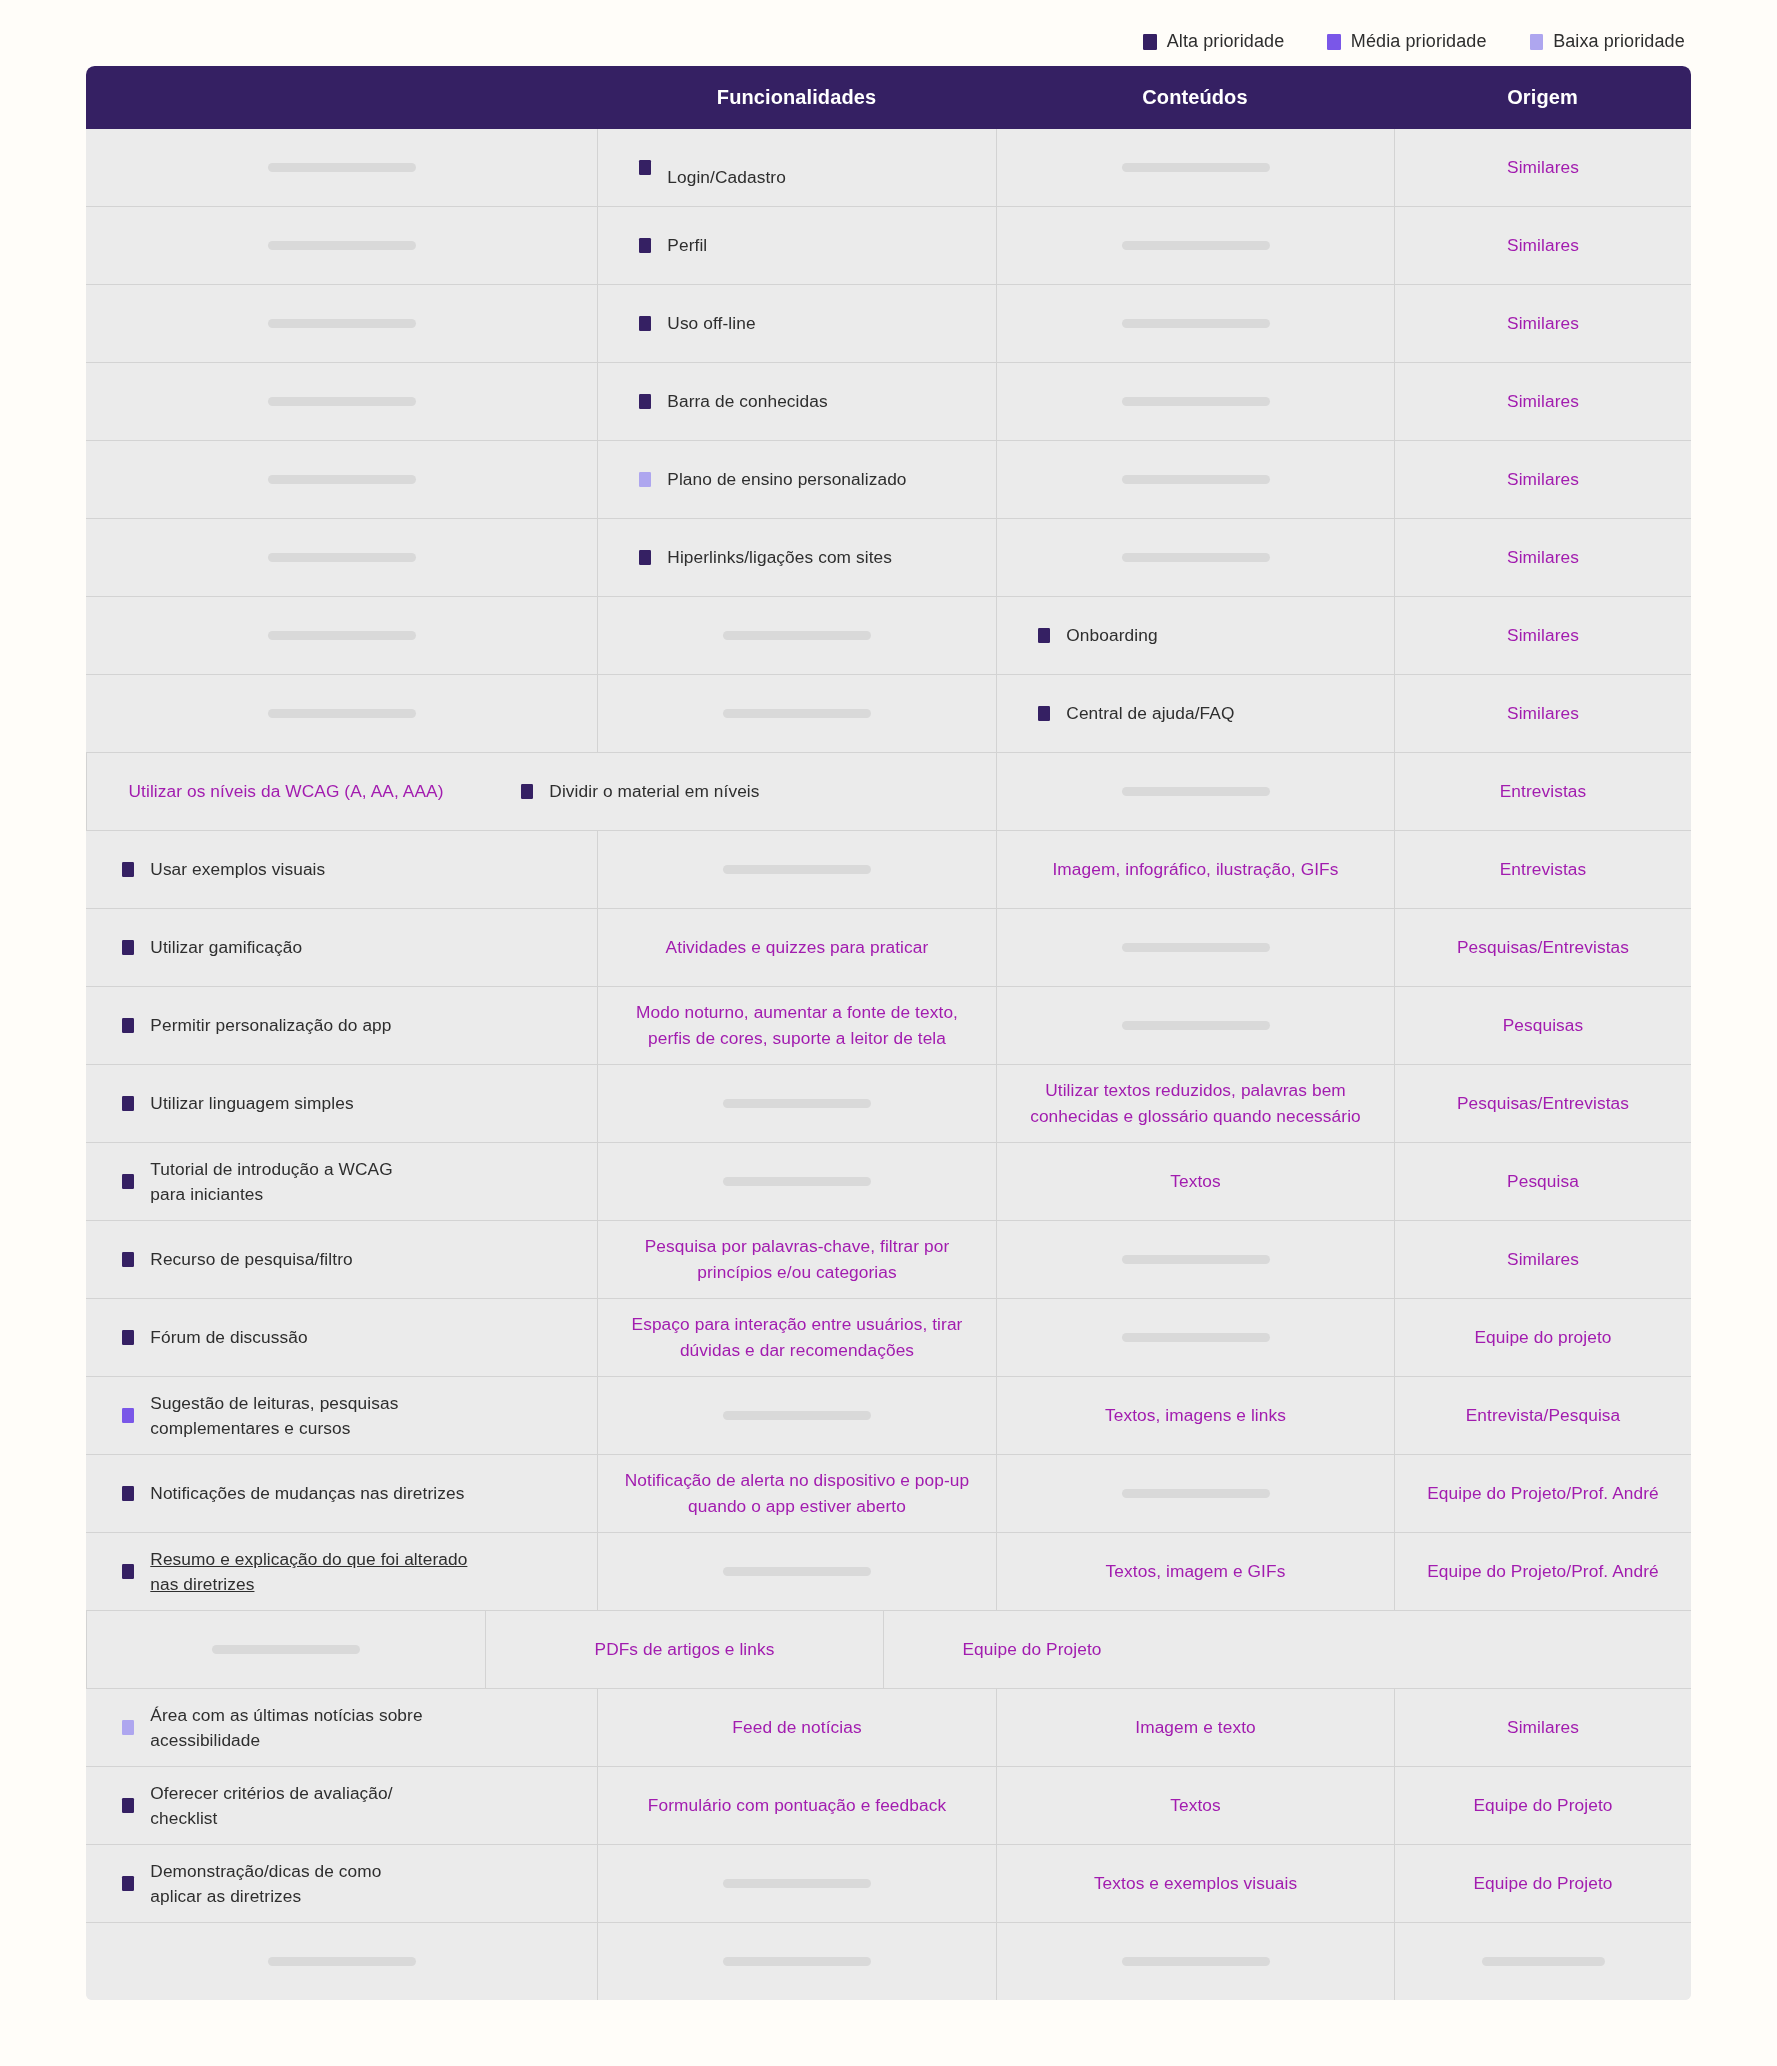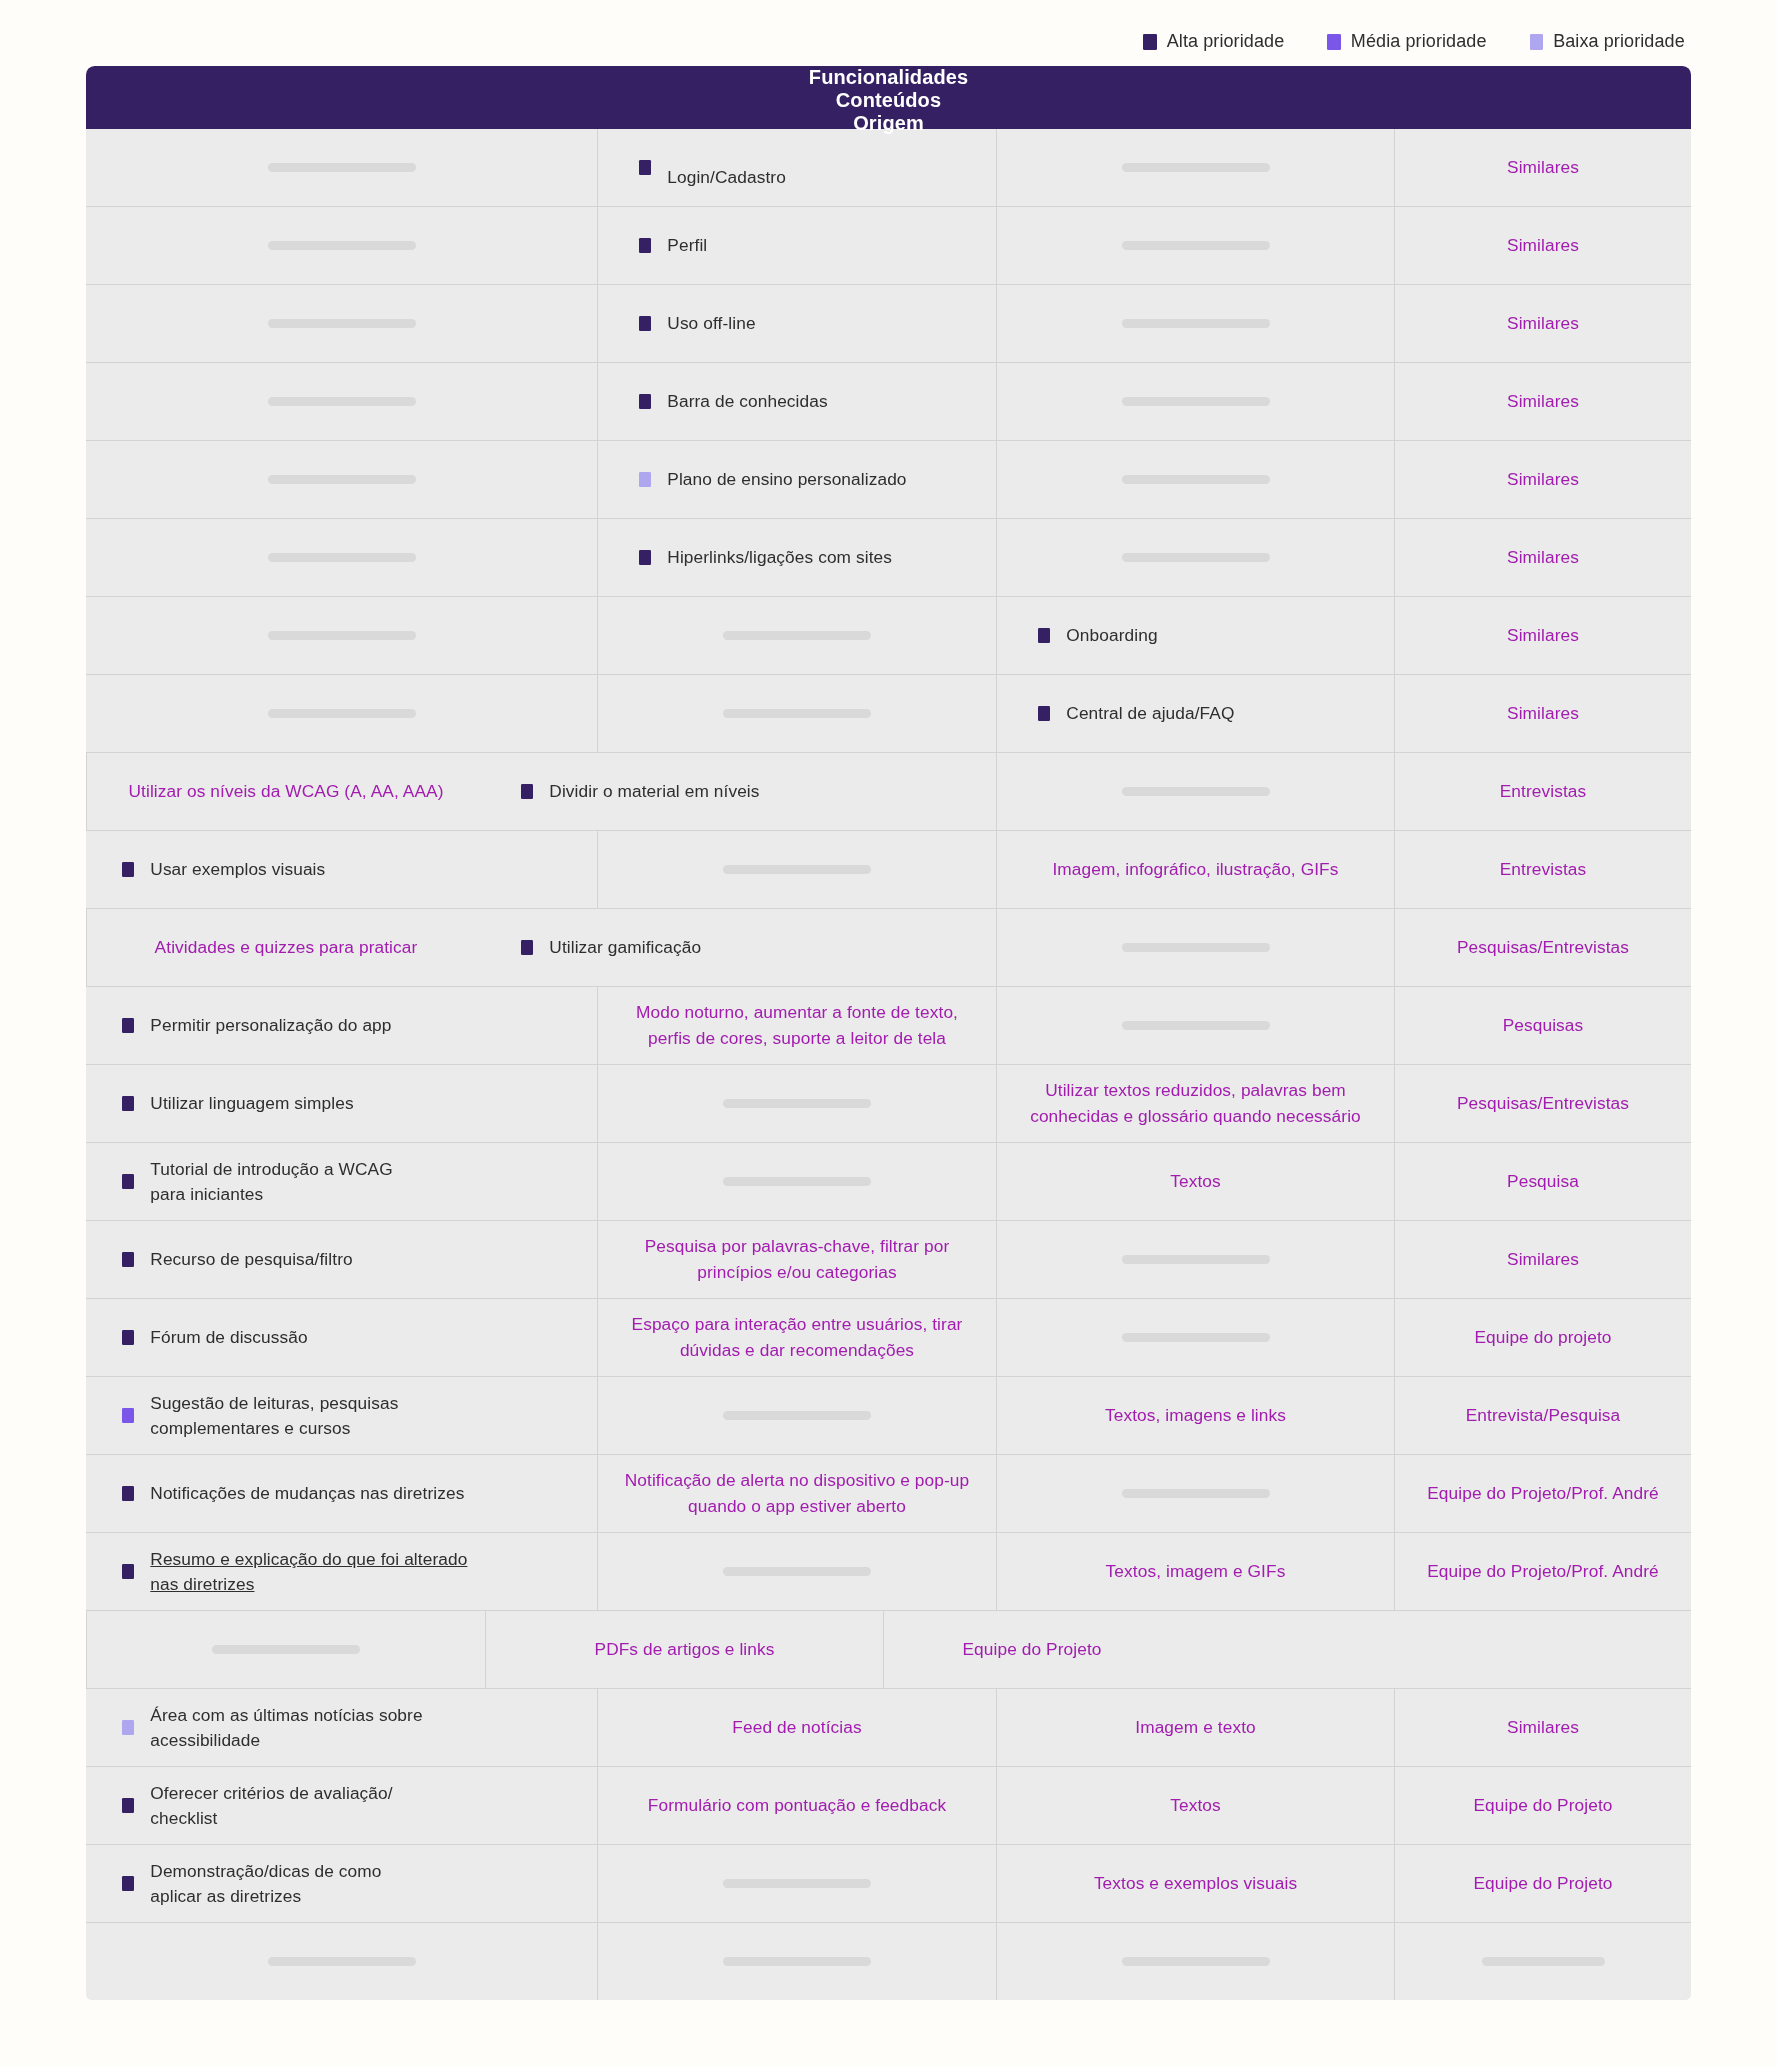--- a/index.html
+++ b/index.html
@@ -55,21 +55,20 @@
     border-radius: 8.6px 8.6px 6.2px 6.2px;
     overflow: hidden;
     background: #ebebeb;
   }
 
   .thead {
     display: flex;
     height: 63px;
     background: #352063;
     align-items: center;
-    flex-direction: column;
   }
   .thead .cell {
     color: #ffffff;
     font-size: 20px;
     font-weight: bold;
     text-align: center;
     letter-spacing: 0.1px;
   }
 
   .row {
@@ -319,26 +318,26 @@
           <span class="bar"></span>
         </div>
         <div class="cell c3 txt-cell">
           <span class="txt">Imagem, infográfico, ilustração, GIFs</span>
         </div>
         <div class="cell c4 txt-cell">
           <span class="txt">Entrevistas</span>
         </div>
       </div>
       <div class="row">
+        <div class="cell c1 mk-cell">
+          <span class="marker prio-alta"></span>
+          <span class="mk-label" style="white-space: pre-line;">Utilizar gamificação</span>
+        </div>
         <div class="cell c2 txt-cell">
           <span class="txt">Atividades e quizzes para praticar</span>
-        </div>
-        <div class="cell c1 mk-cell">
-          <span class="marker prio-alta"></span>
-          <span class="mk-label" style="white-space: pre-line;">Utilizar gamificação</span>
         </div>
         <div class="cell c3 ph-cell">
           <span class="bar"></span>
         </div>
         <div class="cell c4 txt-cell">
           <span class="txt">Pesquisas/Entrevistas</span>
         </div>
       </div>
       <div class="row">
         <div class="cell c1 mk-cell">

